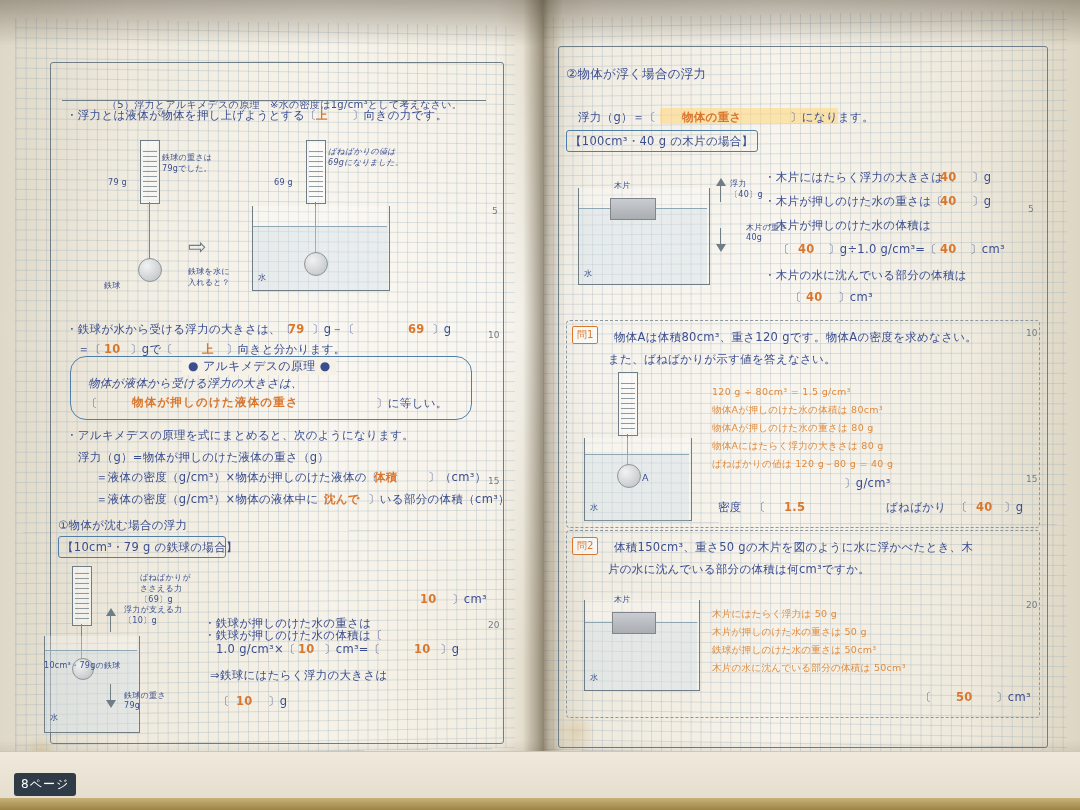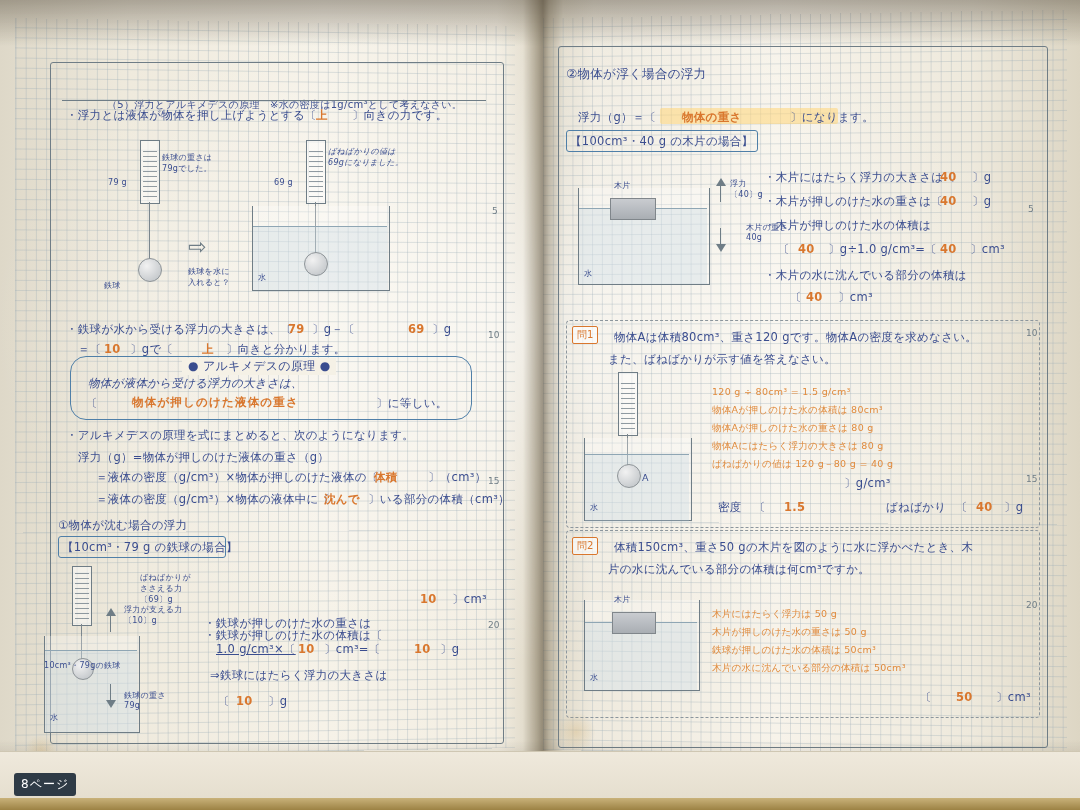--- a/index.html
+++ b/index.html
@@ -162,21 +162,21 @@
   <div class="vline" style="left:110px;top:684px;height:16px;"></div>
   <div class="t xs blue" style="left:124px;top:690px;">鉄球の重さ
 79g</div>
   <div class="t xs blue" style="left:44px;top:660px;">10cm³・79gの鉄球</div>
   <div class="t xs blue" style="left:50px;top:712px;">水</div>
 
   <div class="t blue" style="left:204px;top:628px;">・鉄球が押しのけた水の体積は〔</div>
   <div class="t orgb" style="left:420px;top:592px;">10</div>
   <div class="t blue" style="left:452px;top:592px;">〕cm³</div>
   <div class="t blue" style="left:204px;top:616px;">・鉄球が押しのけた水の重さは</div>
-  <div class="t blue" style="left:216px;top:642px;text-decoration:underline;">1.0 g/cm³×〔</div>
+  <div class="t blue" style="left:216px;top:642px;">1.0 g/cm³×〔</div>
   <div class="t orgb" style="left:298px;top:642px;">10</div>
   <div class="t blue" style="left:324px;top:642px;">〕cm³=〔</div>
   <div class="t orgb" style="left:414px;top:642px;">10</div>
   <div class="t blue" style="left:440px;top:642px;">〕g</div>
   <div class="t blue" style="left:210px;top:668px;">⇒鉄球にはたらく浮力の大きさは</div>
   <div class="t blue" style="left:218px;top:694px;">〔</div>
   <div class="t orgb" style="left:236px;top:694px;">10</div>
   <div class="t blue" style="left:268px;top:694px;">〕g</div>
 
   <div class="tick" style="left:492px;top:206px;">5</div>
@@ -265,21 +265,21 @@
   <div class="t blue" style="left:608px;top:562px;">片の水に沈んでいる部分の体積は何cm³ですか。</div>
 
   <div class="beaker" style="left:584px;top:600px;width:114px;height:90px;"></div>
   <div class="water" style="left:585px;top:622px;width:112px;height:67px;"></div>
   <div class="blockw" style="left:612px;top:612px;width:42px;height:20px;"></div>
   <div class="t xs blue" style="left:614px;top:594px;">木片</div>
   <div class="t xs blue" style="left:590px;top:672px;">水</div>
 
   <div class="t org sm" style="left:712px;top:608px;">木片にはたらく浮力は 50 g</div>
   <div class="t org sm" style="left:712px;top:626px;">木片が押しのけた水の重さは 50 g</div>
-  <div class="t org sm" style="left:712px;top:644px;">鉄球が押しのけた水の体積は 50cm³</div>
+  <div class="t org sm" style="left:712px;top:644px;">鉄球が押しのけた水の重さは 50cm³</div>
   <div class="t org sm" style="left:712px;top:662px;">木片の水に沈んでいる部分の体積は 50cm³</div>
 
   <div class="t blue" style="left:920px;top:690px;">〔</div>
   <div class="t orgb" style="left:956px;top:690px;">50</div>
   <div class="t blue" style="left:996px;top:690px;">〕cm³</div>
 
   <div class="tick" style="left:1028px;top:204px;">5</div>
   <div class="tick" style="left:1026px;top:328px;">10</div>
   <div class="tick" style="left:1026px;top:474px;">15</div>
   <div class="tick" style="left:1026px;top:600px;">20</div>

